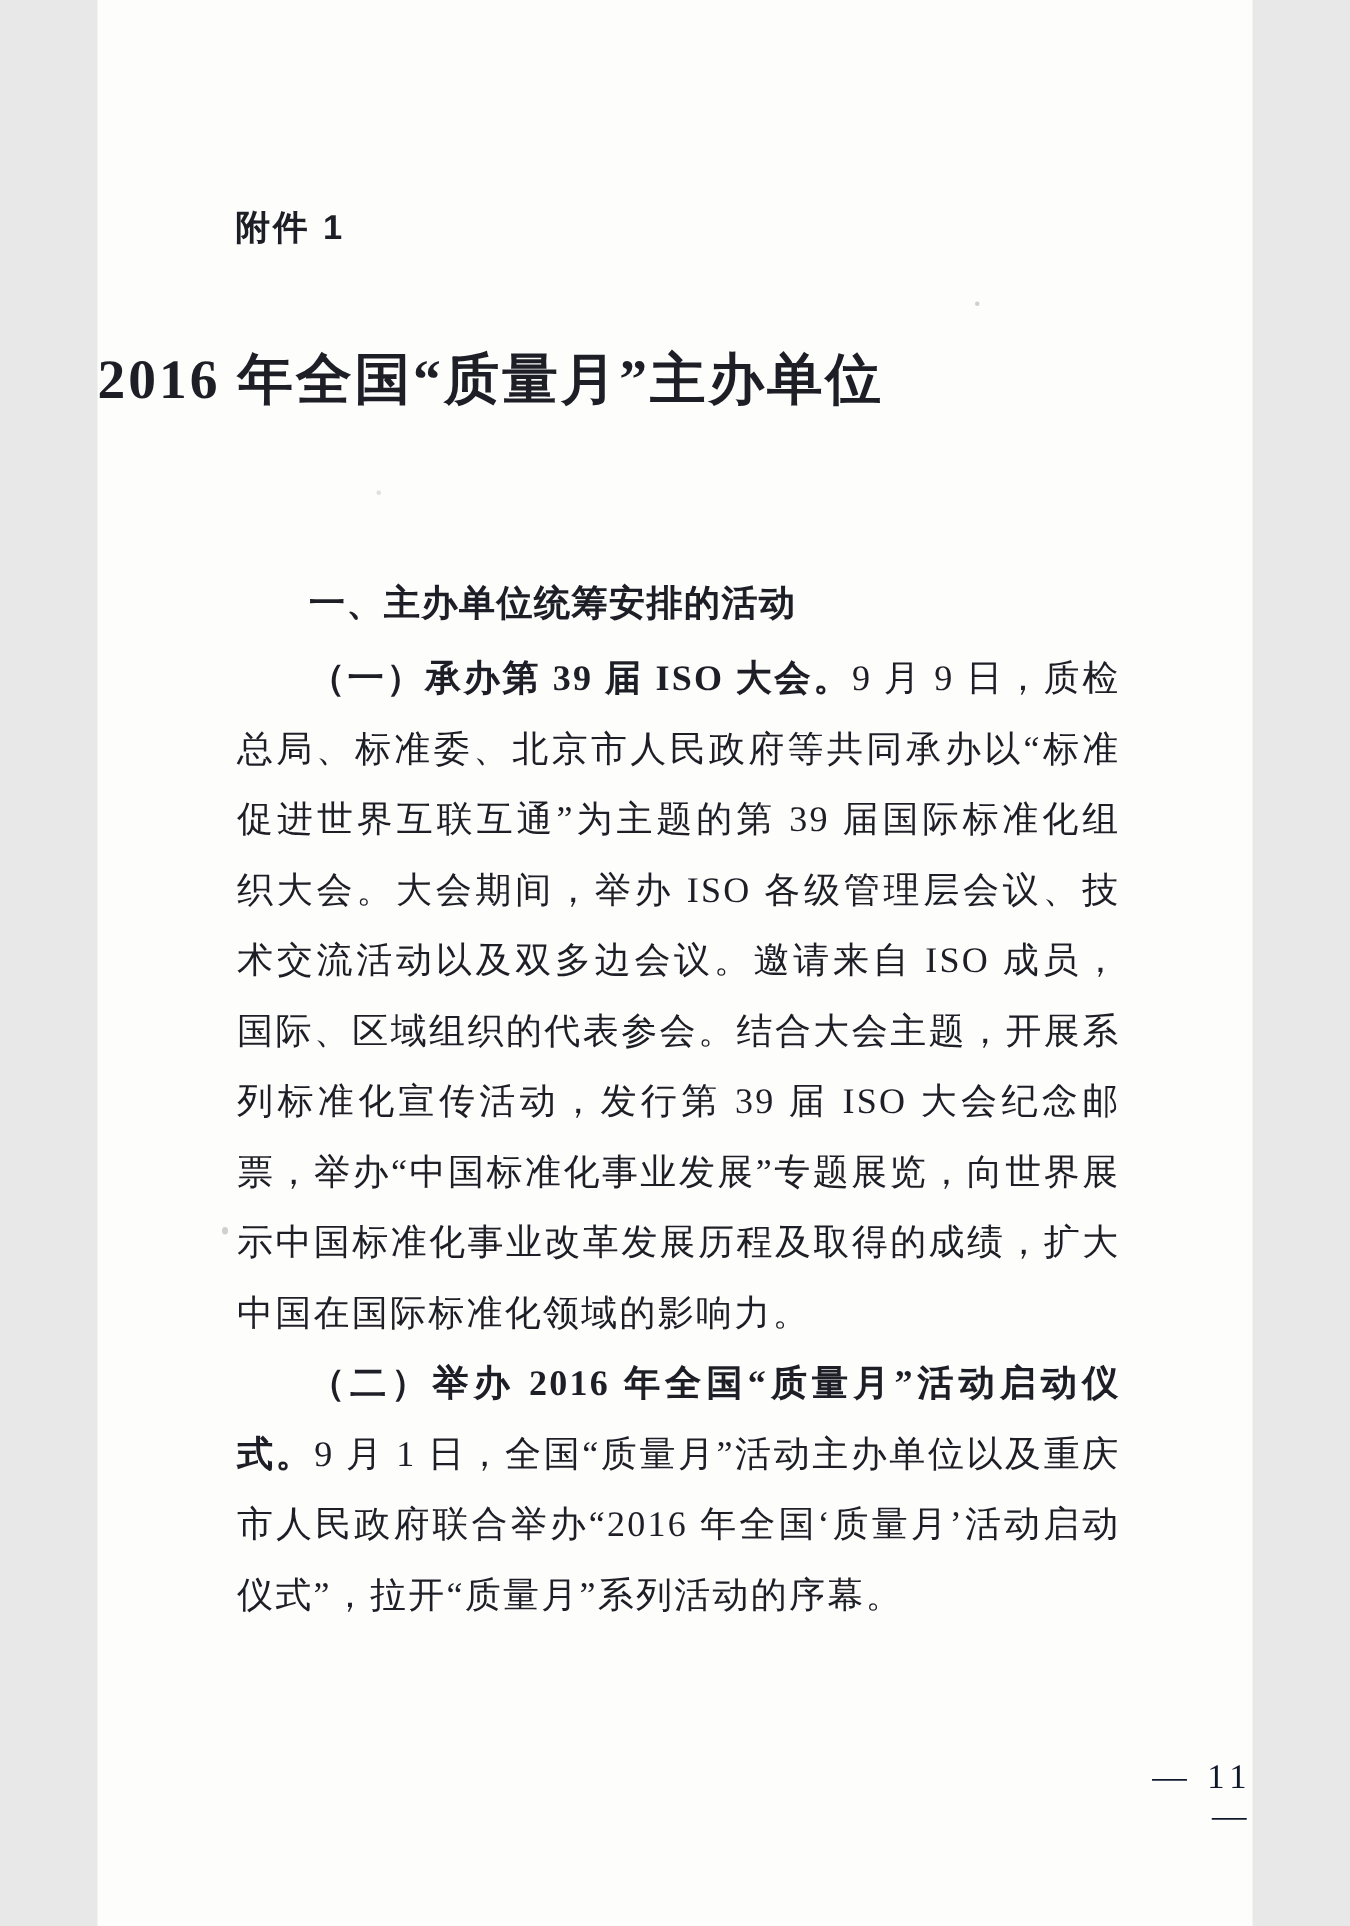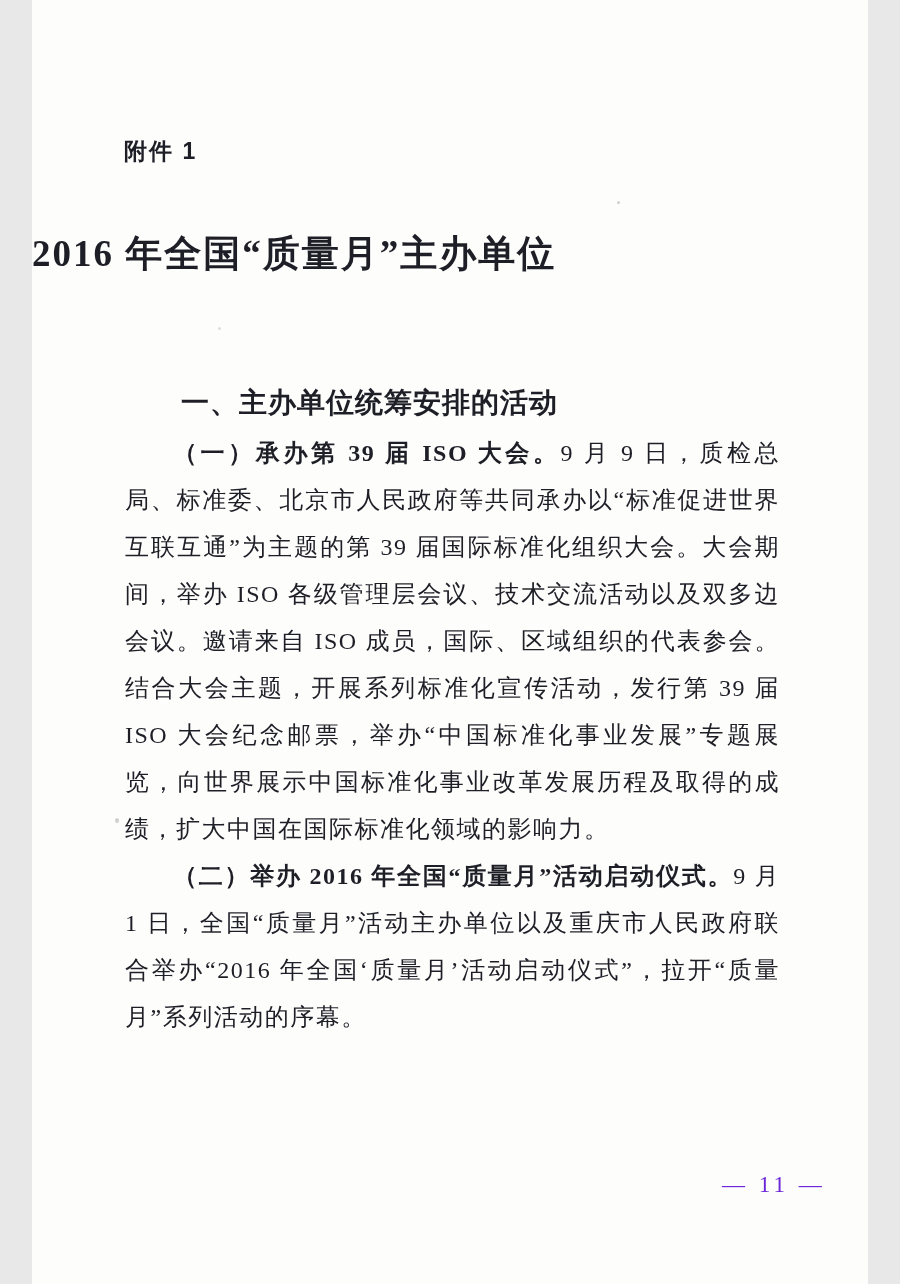--- a/index.html
+++ b/index.html
@@ -2,21 +2,21 @@
 <html><head>
 <meta charset="utf-8">
 <style>
   html, body {
     margin: 0;
     padding: 0;
     background: #e8e8e8;
   }
   .page {
     position: relative;
-    width: 836px;
+    width: 770px;
     height: 1284px;
     margin: 0 auto;
     background: #fdfdfc;
     overflow: hidden;
     color: #1e1e27;
   }
   
   .attachment {
     position: absolute;
     left: 92px;
@@ -41,21 +41,21 @@
   }
   
   .content {
     position: absolute;
     left: 93px;
     right: 88px;
     top: 382px;
   }
   .section-heading {
     font-family: "Liberation Sans", "DejaVu Sans", sans-serif;
-    font-size: 28px;
+    font-size: 24px;
     font-weight: bold;
     line-height: 42px;
     margin: 0 0 6px 0;
     text-indent: 2em;
     letter-spacing: 1px;
   }
   .para {
     font-family: "Liberation Serif", "DejaVu Serif", serif;
     font-size: 24px;
     line-height: 47px;
@@ -69,21 +69,22 @@
     font-family: Liberation Serif, serif;
   }
   
   .page-number {
     position: absolute;
     left: 690px;
     top: 1172px;
     font-family: "Liberation Serif", "DejaVu Serif", serif;
     font-size: 23px;
     letter-spacing: 4px;
-    color: #6d28d9;
+    color: #0f172a;
+    text-align: right;
   }
   
   .speck {
     position: absolute;
     border-radius: 50%;
     background: #9a9a9a;
     opacity: 0.45;
   }
   .speck.s1 { left: 83px;  top: 818px; width: 4px; height: 5px; }
   .speck.s2 { left: 585px; top: 201px; width: 3px; height: 3px; }

